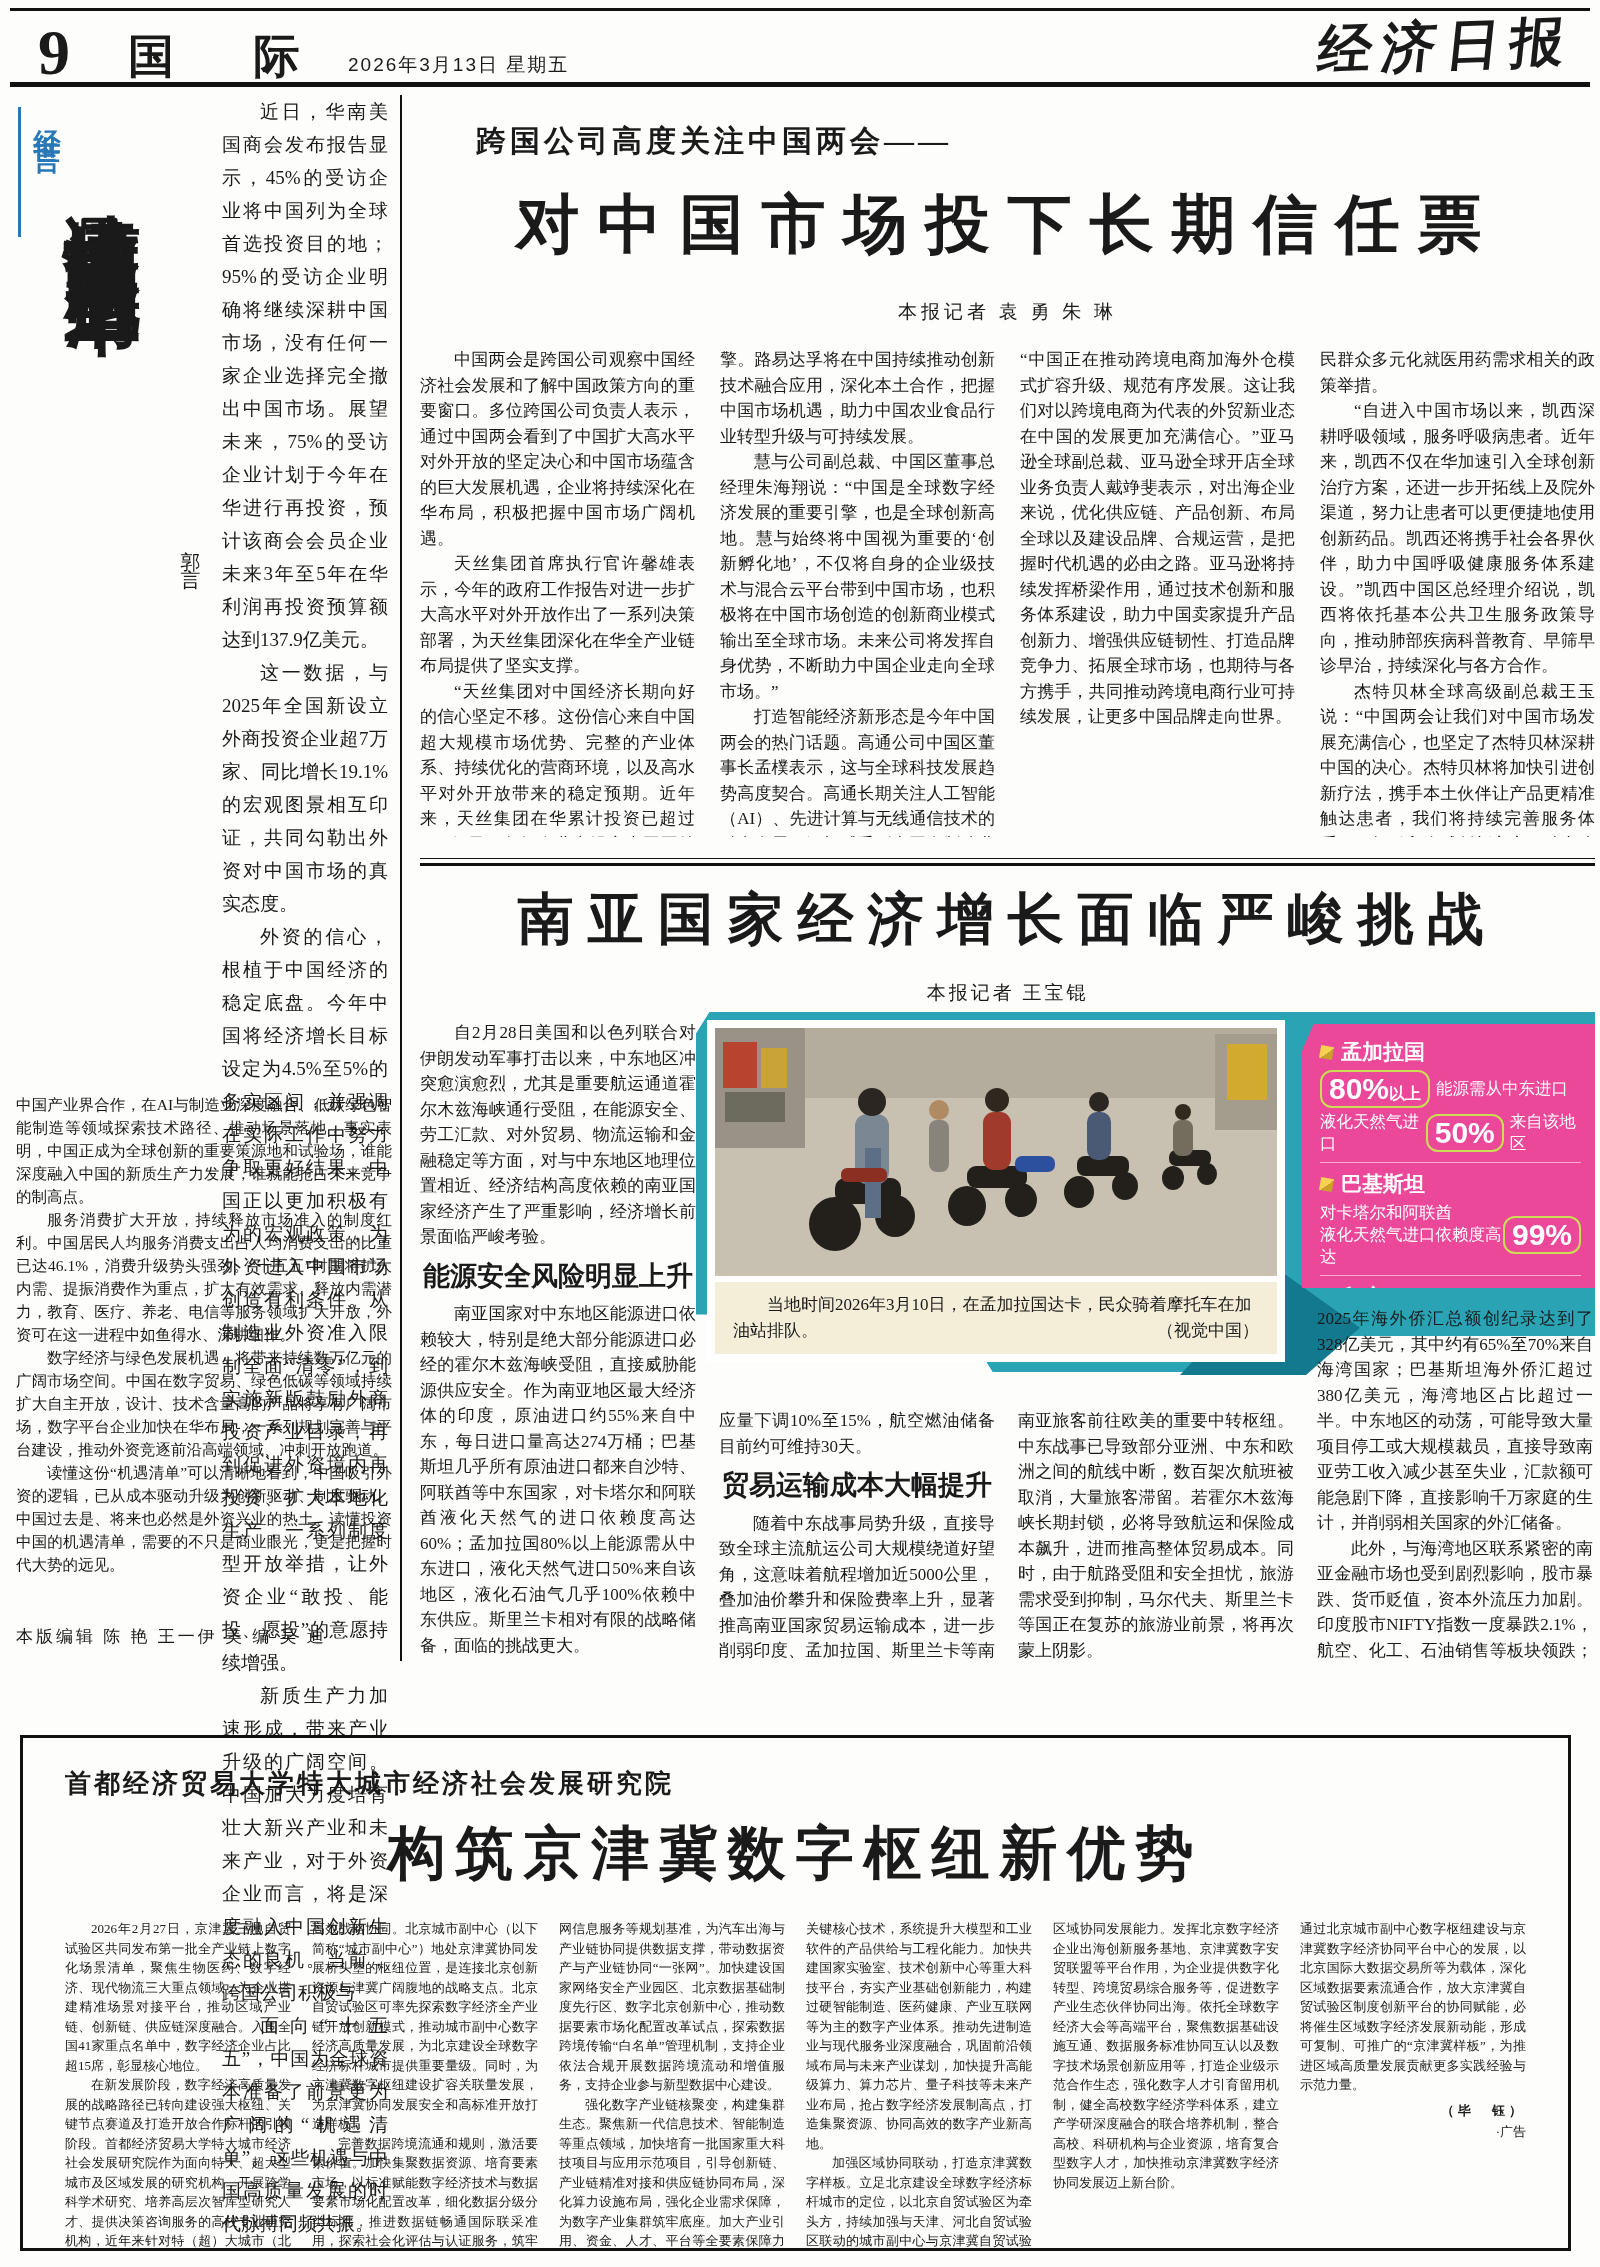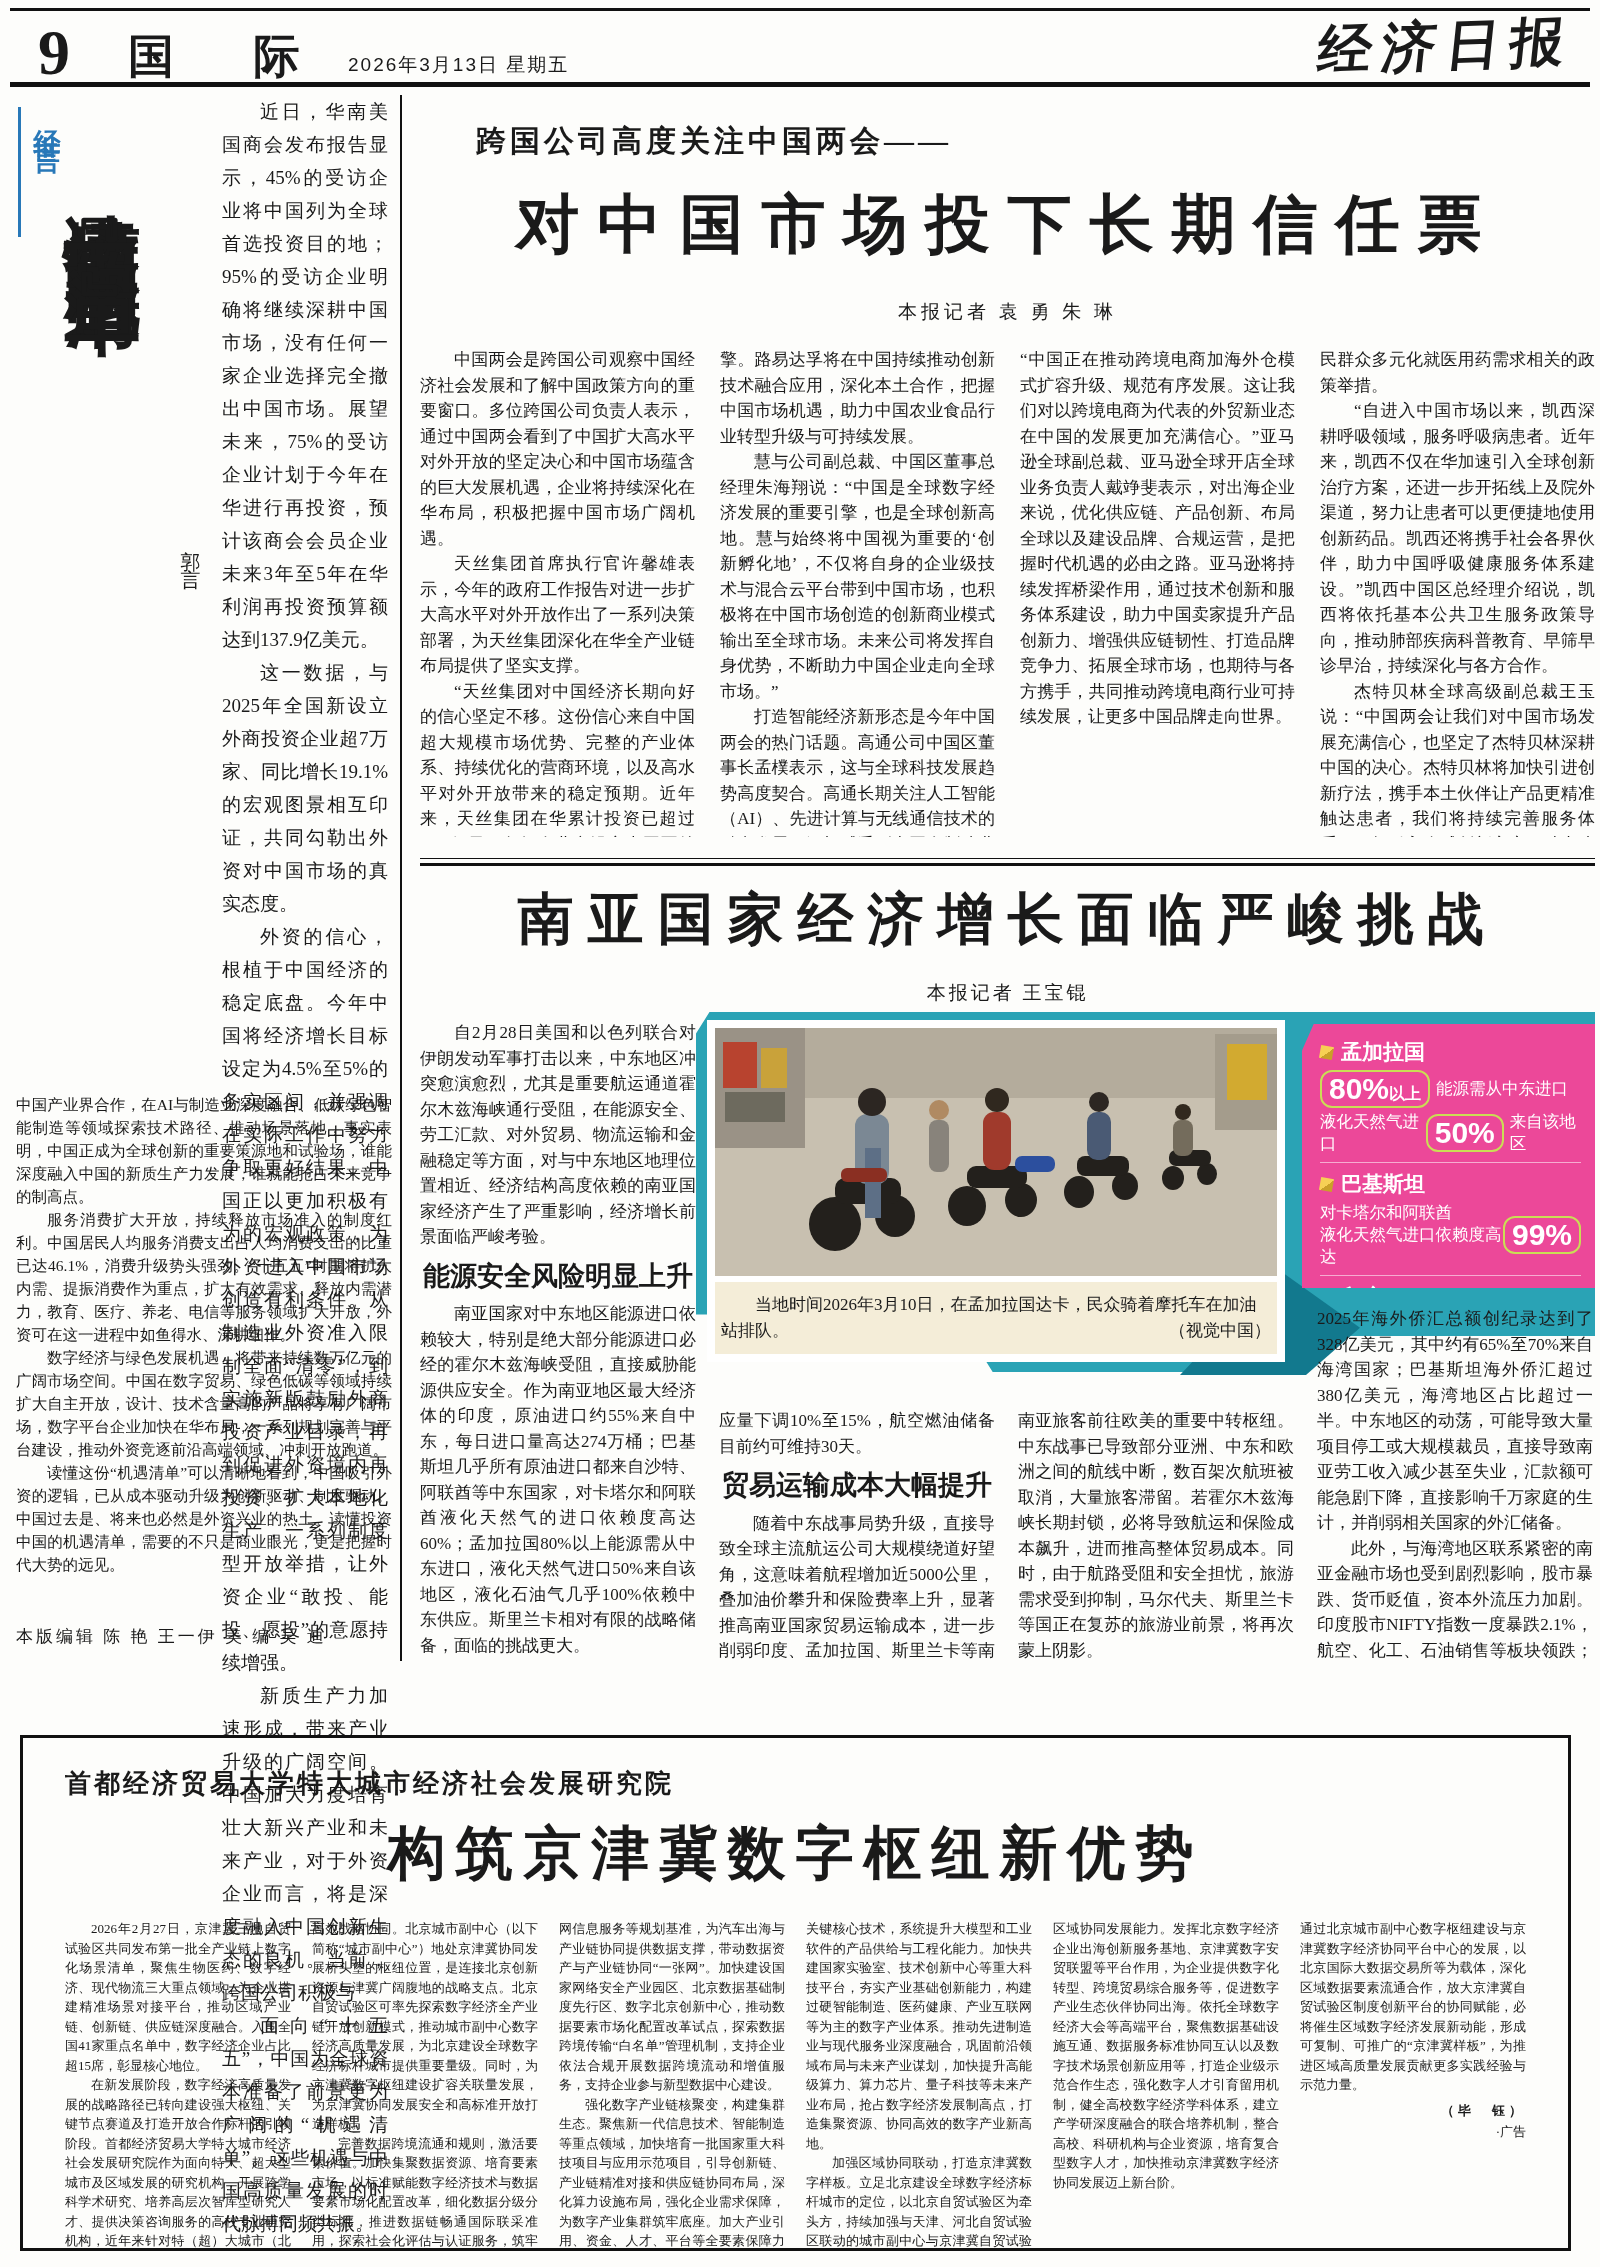--- a/index.html
+++ b/index.html
@@ -54,21 +54,21 @@
   .scol4{left:897px;top:286px;height:354px;}
   .subhead{font-size:27px;font-weight:800;text-align:center;text-indent:0;margin:14px 0 12px 0;}
 
   
   .teal-back{left:276px;top:-8px;width:899px;height:360px;background:#2aa3b5;
      clip-path:polygon(1.5% 0,100% 0,100% 90%,66% 90%,58% 100%,33% 100%,29% 84%,0 84%,0 6%);}
   .teal-dark{left:760px;top:250px;width:180px;height:105px;background:#12798e;
      clip-path:polygon(0 100%,55% 0,100% 55%,70% 100%);}
   .photo-card{left:287px;top:0;width:578px;background:#fff;padding:8px;box-sizing:border-box;}
   .photo-svg{display:block;width:562px;height:248px;}
-  .caption-box{background:#f4edd8;margin-top:6px;padding:10px 6px;font-size:17px;line-height:26px;}
+  .caption-box{background:#f4edd8;margin-top:6px;padding:10px 18px;font-size:17px;line-height:26px;}
   .credit{float:right;text-indent:0;}
   .infographic{left:882px;top:4px;width:293px;height:264px;background:#ec4899;color:#fff;
       box-sizing:border-box;padding:12px 14px 10px 18px;
       clip-path:polygon(4% 0,100% 0,100% 100%,0 100%,0 10%);
       font-family:"Liberation Sans","DejaVu Sans",sans-serif;}
   .info-row{margin-bottom:2px;}
   .country-line{display:flex;align-items:center;gap:8px;font-size:21px;font-weight:800;margin:2px 0 4px 0;}
   .cube{width:13px;height:13px;background:linear-gradient(135deg,#f7d054 0 55%,#caa028 55% 100%);
         transform:rotate(10deg);display:inline-block;flex:0 0 auto;}
   .big-box{display:inline-block;border:2px solid #cadd55;border-radius:12px;padding:0 7px;

